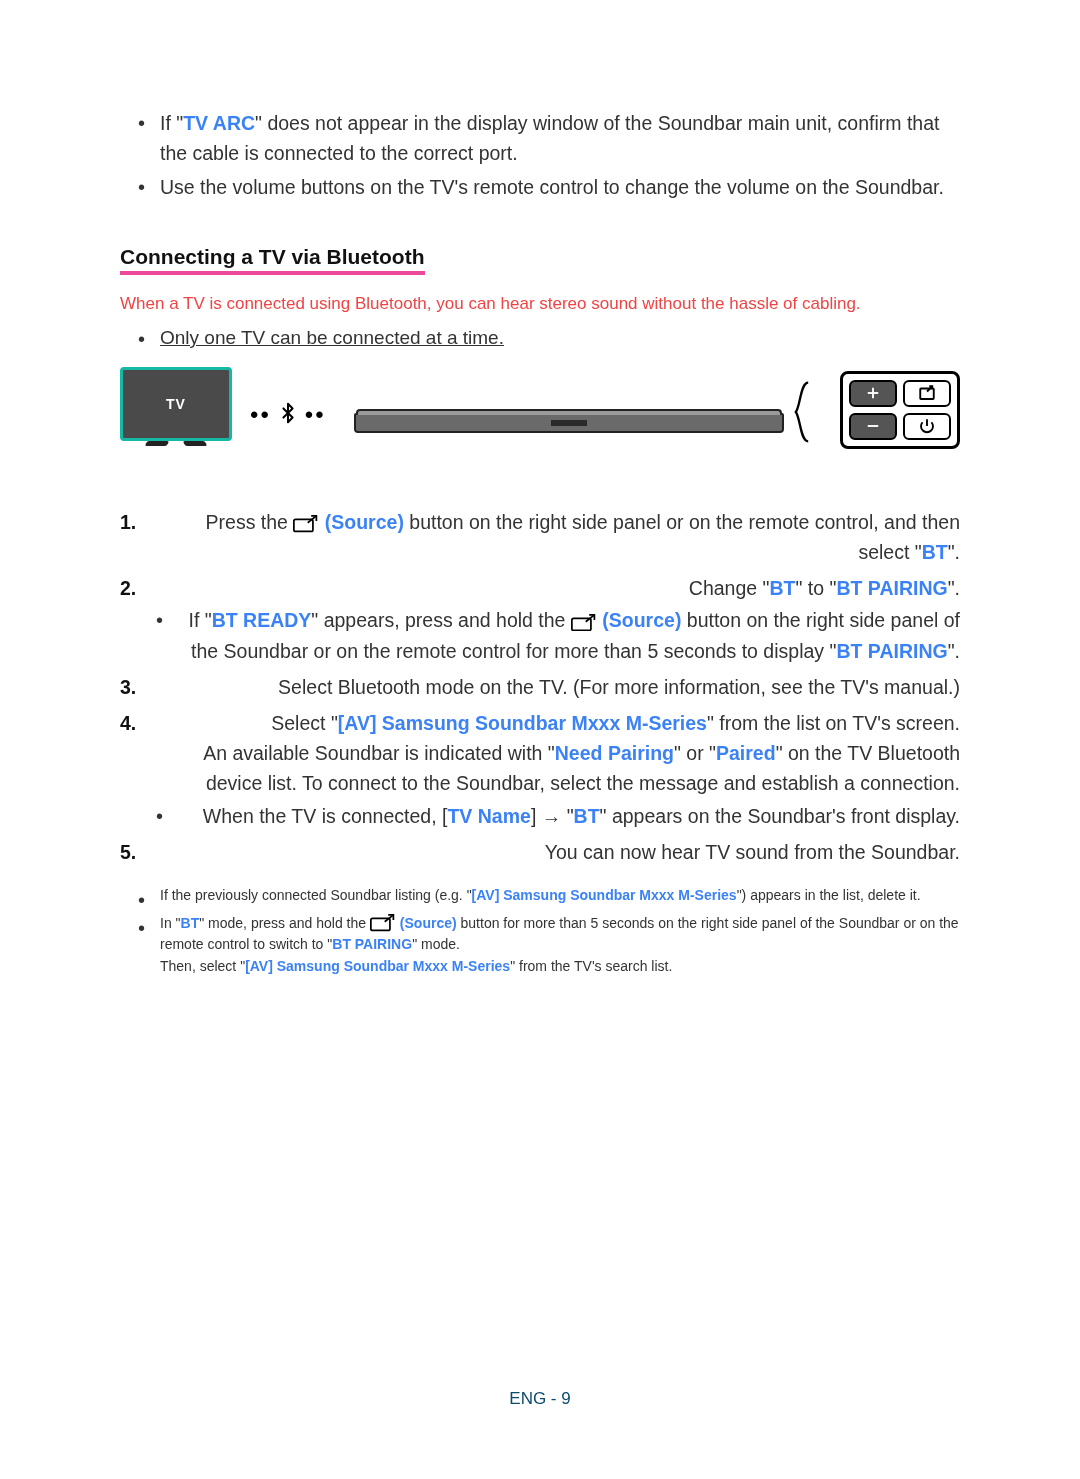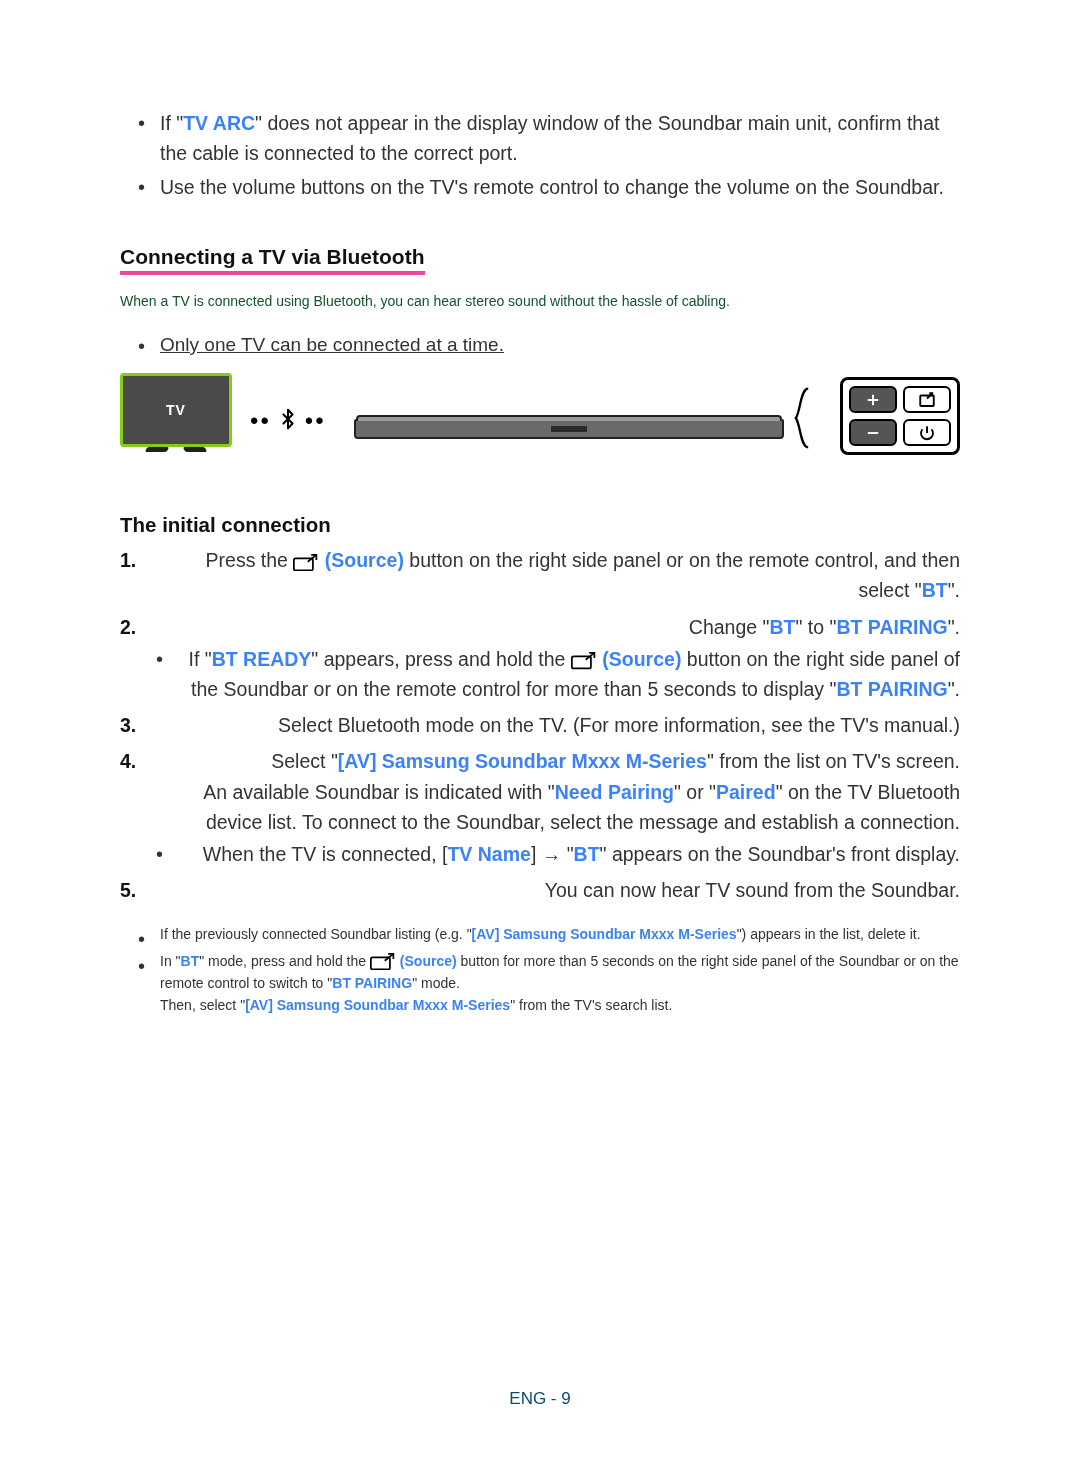--- a/index.html
+++ b/index.html
@@ -4,27 +4,27 @@
 <style>
   * { box-sizing: border-box; margin: 0; padding: 0; }
   html, body { background: #fff; }
   body { width: 1080px; height: 1479px; position: relative; font-family: "Segoe UI", "Helvetica Neue", Arial, sans-serif; color: #111; }
   .page { padding: 108px 120px 0 120px; }
   .bullets-top { margin: 0 0 42px 0; padding-left: 40px; }
   .bullets-top li { list-style: none; position: relative; font-size: 19.5px; line-height: 1.55; color: #333; margin-bottom: 4px; }
   .bullets-top li::before { content: "•"; position: absolute; left: -22px; top: 0; font-size: 20px; }
   h1.method { font-size: 31px; font-weight: 700; margin: 0 0 30px 0; }
   h2.sub { font-size: 21px; font-weight: 700; margin: 0 0 8px 0; padding-bottom: 2px; border-bottom: 4px solid #ec4899; display: inline-block; }
-  p.intro { font-size: 14px; line-height: 1.5; color: #14532d; margin: 8px 0 19px 0; }
+  p.intro { font-size: 17px; line-height: 1.5; color: #ef4444; margin: 8px 0 8px 0; }
   ul.under-intro { padding-left: 40px; margin: 4px 0 14px 0; }
   ul.under-intro li { list-style: none; position: relative; font-size: 19px; line-height: 1.5; color: #333; text-decoration: underline; }
   ul.under-intro li::before { content: "•"; position: absolute; left: -22px; top: 0; font-size: 20px; }
   
   .diagram { position: relative; height: 100px; margin: 0 0 40px 0; }
-  .tvbox { position: absolute; left: 0; top: 0; width: 112px; height: 74px; border: 3px solid #84cc16; border-radius: 4px; background: #4a4a4a; }
+  .tvbox { position: absolute; left: 0; top: 0; width: 112px; height: 74px; border: 3px solid #14b8a6; border-radius: 4px; background: #4a4a4a; }
   .tvbox .label { color:#fff; font-weight:600; font-size:14px; letter-spacing:1px; position:absolute; top:50%; left:50%; transform:translate(-50%,-50%); }
   .tvbox .stand { position:absolute; bottom:-8px; left:50%; transform:translateX(-50%); width:56px; height:10px; }
   .tvbox .stand::before, .tvbox .stand::after { content:""; position:absolute; bottom:0; width:22px; height:5px; background:#222; border-radius:2px; }
   .tvbox .stand::before { left:-2px; transform:skewX(-25deg); }
   .tvbox .stand::after { right:-2px; transform:skewX(25deg); }
   .bt-dots { position:absolute; left:130px; top:34px; font-size:24px; letter-spacing:2px; color:#000; display:flex; align-items:center; gap:6px; }
   .bt-dots .bt { font-size: 24px; line-height:1; }
   .bar { position:absolute; left:234px; top:46px; width:430px; height:20px; background:#6a6a6a; border:2px solid #222; border-radius:2px 2px 4px 4px; }
   .bar::before { content:""; position:absolute; left:50%; top:50%; transform:translate(-50%,-50%); width:36px; height:6px; background:#2a2a2a; }
   .bar .top { position:absolute; top:-6px; left:0; width:100%; height:6px; background:#9a9a9a; border:2px solid #222; border-bottom:none; border-radius:4px 4px 0 0; }
@@ -112,21 +112,20 @@
       </div>
       <div class="btn">
         <svg viewBox="0 0 24 24" fill="none" stroke="#000" stroke-width="2.5">
             <path d="M12 3v9"></path>
             <path d="M6 7a8 8 0 1 0 12 0"></path>
           </svg>
       </div>
     </div>
   </div>
 
-  <h3 class="mini">The initial connection</h3>
 
   <ol class="steps">
     <li>
       <span>Press the </span><span class="source-icon"><svg viewBox="0 0 30 20" fill="none" stroke="#000" stroke-width="2">
             <rect x="1" y="5" width="22" height="14" rx="2"></rect>
             <path d="M21 1h6v6"></path>
             <path d="M17 9l10-8"></path>
           </svg></span><b> (Source)</b><span> button on the right side panel or on the remote control, and then select "</span><b>BT</b><span>".</span>
     </li>
     <li>

